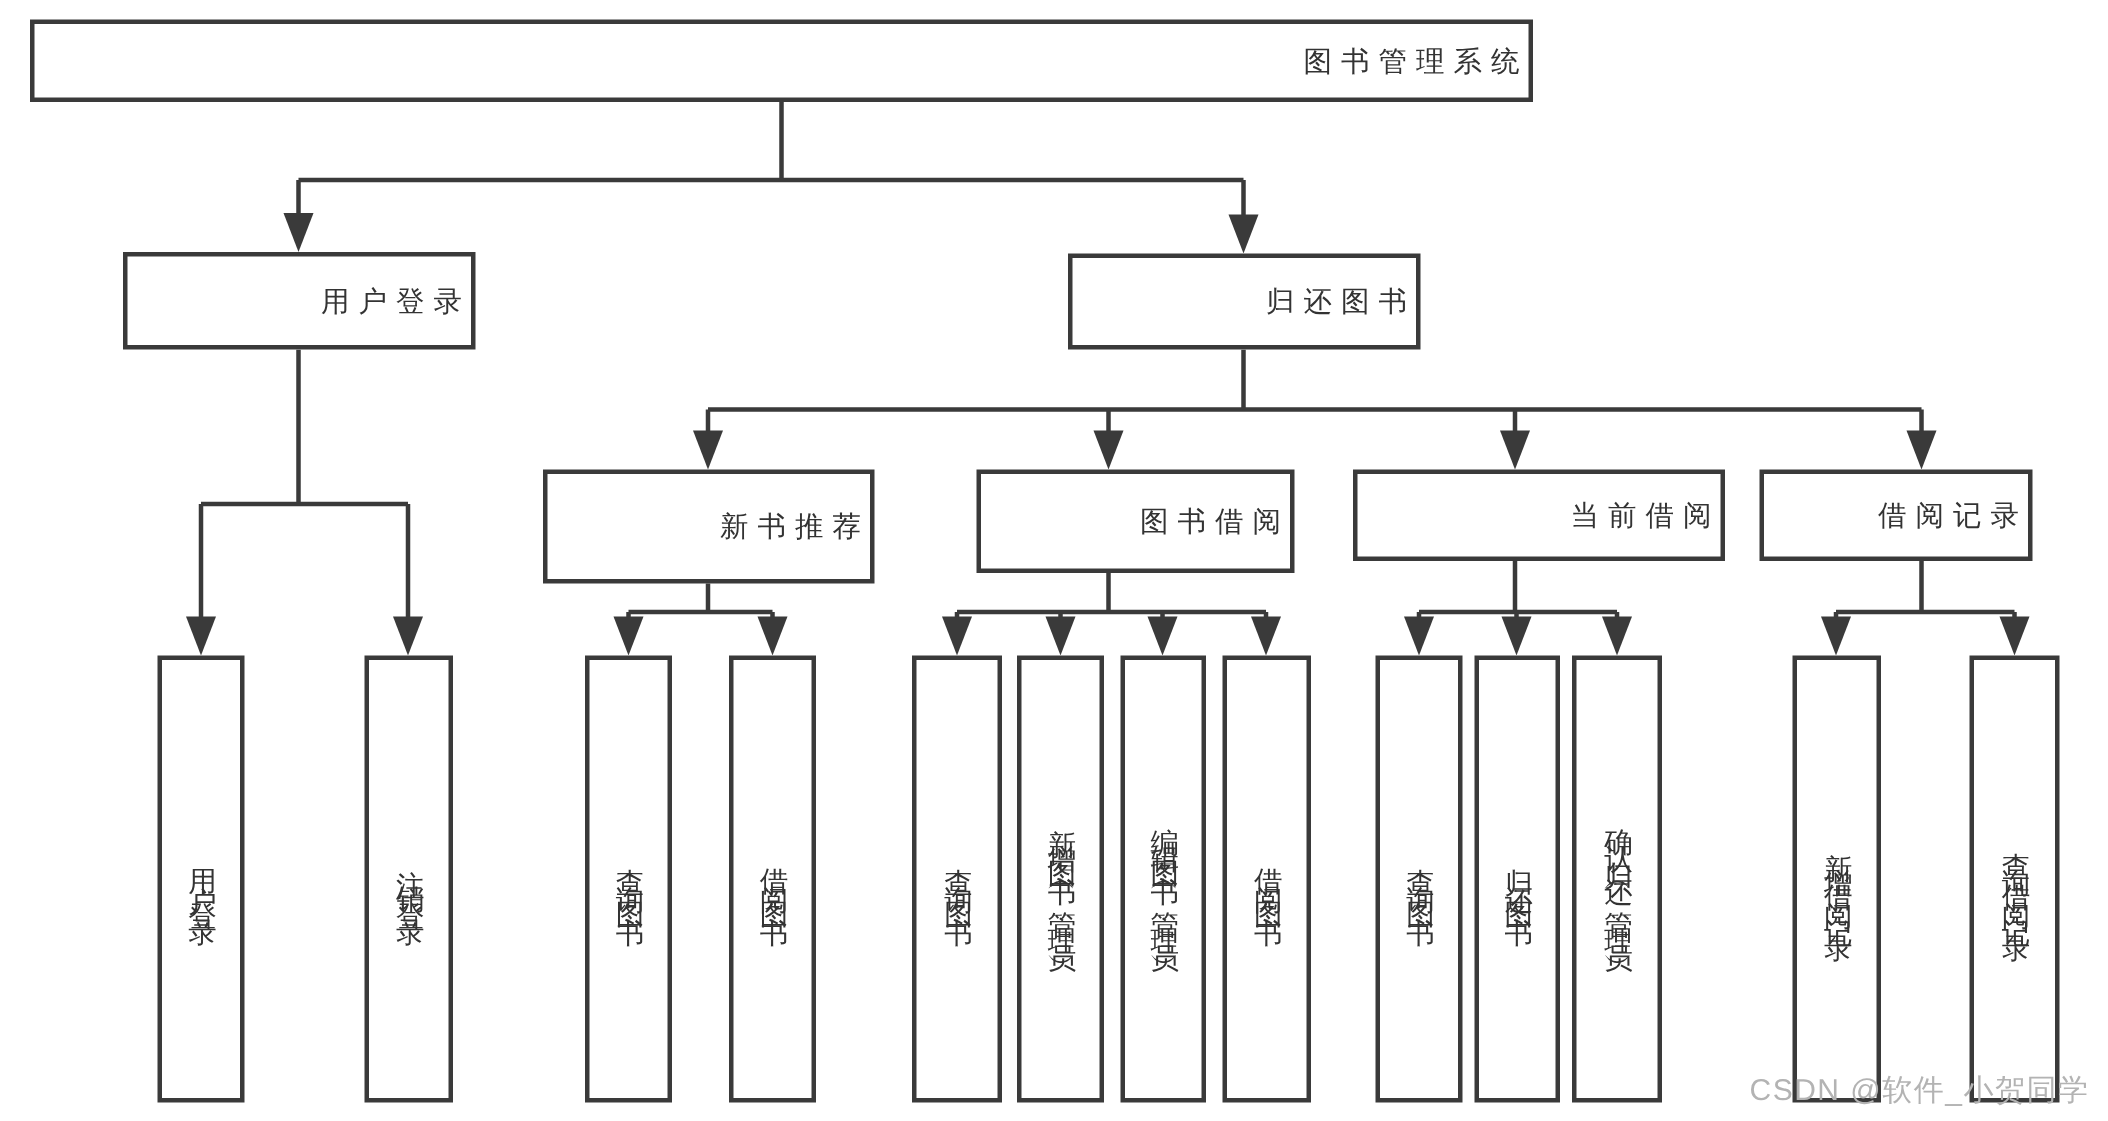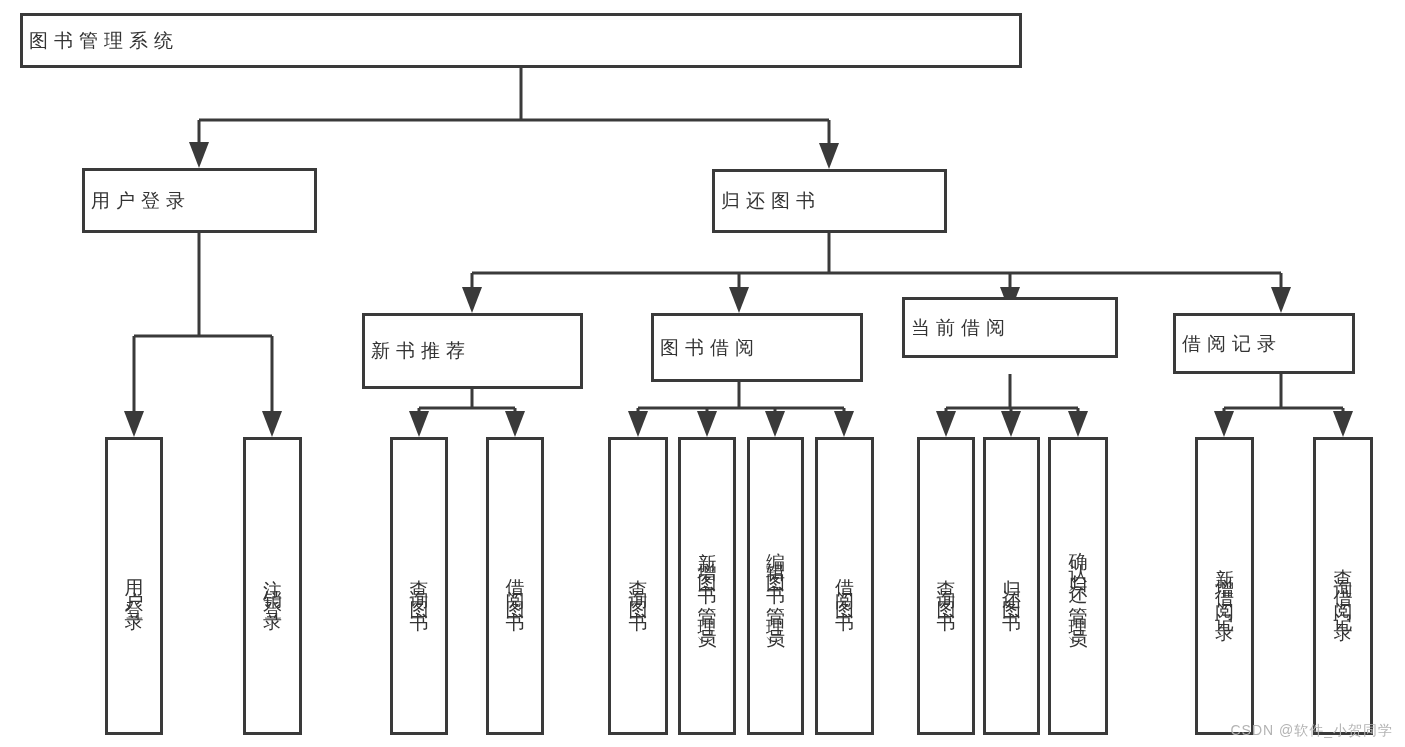--- a/index.html
+++ b/index.html
@@ -17,21 +17,21 @@
     background:var(--bg);
     overflow:hidden;
   }
   .wires{position:absolute;left:0;top:0;z-index:1;}
   .wires path{stroke:var(--line);stroke-width:3;fill:none;}
   .wires polygon{fill:var(--line);stroke:none;}
   .node{
     position:absolute;z-index:2;
     border:3px solid var(--line);
     background:var(--bg);
-    display:flex;align-items:center;justify-content:flex-start;
+    display:flex;align-items:center;justify-content:flex-end;
     font-size:19px;color:var(--text);
     letter-spacing:6px;text-indent:6px;
     white-space:nowrap;
   }
   .leaf{
     position:absolute;z-index:2;
     top:437px;height:298px;
     border:3px solid var(--line);
     background:var(--bg);
     display:flex;align-items:center;justify-content:center;
@@ -39,21 +39,21 @@
   .vtext{
     writing-mode:vertical-rl;
     text-orientation:mixed;
     font-size:19px;color:var(--text);
     letter-spacing:11px;line-height:1.15;
     white-space:nowrap;
   }
   .watermark{
     position:absolute;z-index:5;
     right:12px;bottom:7px;
-    font-size:14px;letter-spacing:1px;
+    font-size:20px;letter-spacing:1px;
     color:var(--watermark);
   }
 </style>
 </head>
 <body>
 
 <div class="canvas">
 
   <svg class="wires" width="1405" height="747" viewBox="0 0 1405 747">
     <path d="
@@ -97,21 +97,21 @@
   <div class="node" style="left:712px;top:169px;width:235px;height:64px;">
     <span>归还图书</span>
   </div>
 
   <div class="node" style="left:362px;top:313px;width:221px;height:76px;">
     <span>新书推荐</span>
   </div>
   <div class="node" style="left:651px;top:313px;width:212px;height:69px;">
     <span>图书借阅</span>
   </div>
-  <div class="node" style="left:902px;top:297px;width:216px;height:61px;">
+  <div class="node" style="left:902px;top:313px;width:248px;height:61px;">
     <span>当前借阅</span>
   </div>
   <div class="node" style="left:1173px;top:313px;width:182px;height:61px;">
     <span>借阅记录</span>
   </div>
 
   <div class="leaf" style="left:105px;width:58px;">
     <span class="vtext">用户登录</span>
   </div>
   <div class="leaf" style="left:243px;width:59px;">

